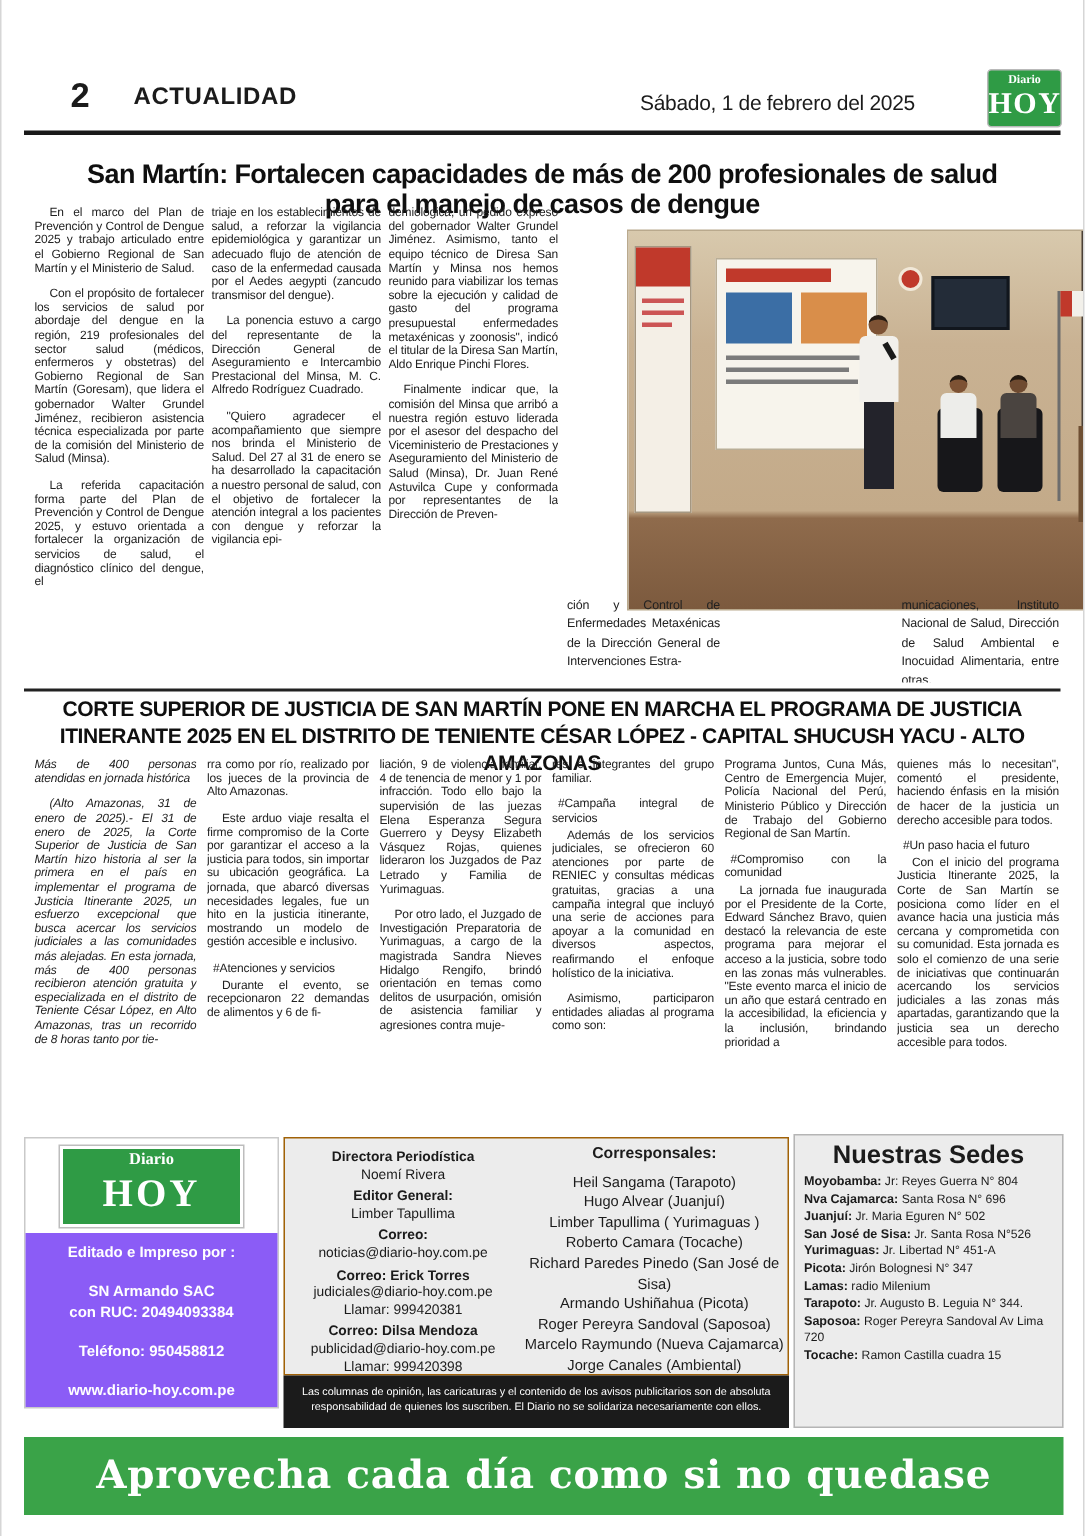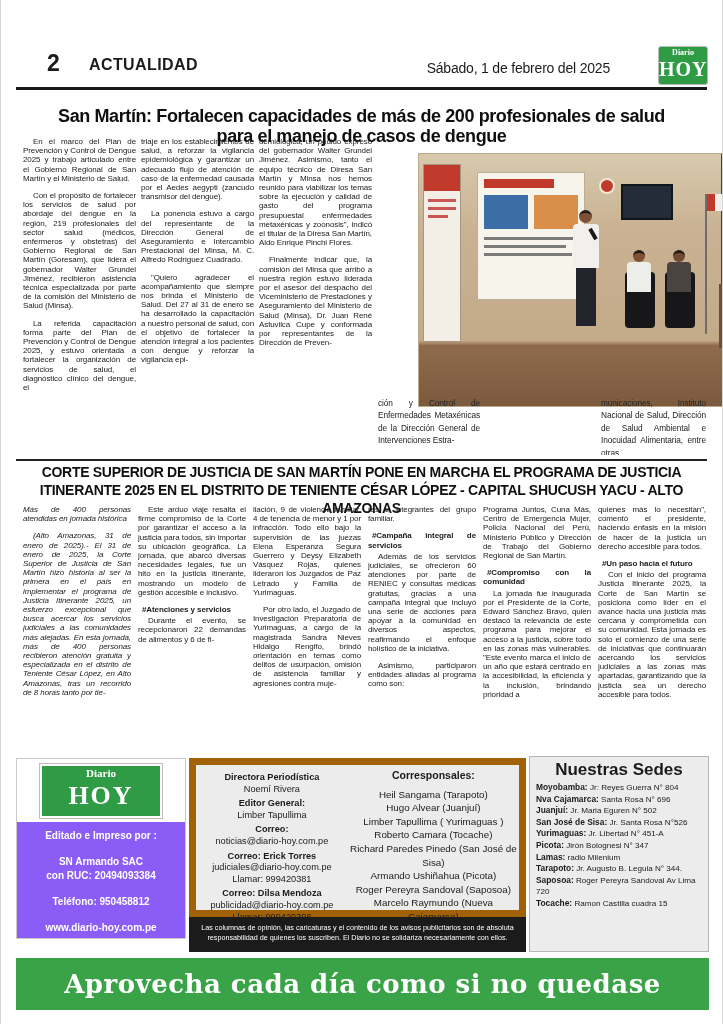--- a/index.html
+++ b/index.html
@@ -26,21 +26,21 @@
   h1.headline1 { position:absolute; left:24px; right:24px; top:92px; margin:15px;
     font-size:18px; line-height:19.5px; letter-spacing:-.4px; text-align:center; color:#0f0f0f; }
   h2.headline2 { position:absolute; left:20px; right:20px; top:463px; margin:0;
     font-size:14px; line-height:18px; letter-spacing:-.3px; text-align:center; color:#0f0f0f; }
   .mid-rule { position:absolute; left:15px; right:15px; top:459px; height:2px; background:#222; }
   
   .bodycol { position:absolute; overflow:hidden; font-size:8px; line-height:9.2px;
     text-align:justify; letter-spacing:-.1px; color:#222; }
   .bodycol p { margin:0 0 8px 0; text-indent:10px; }
   .bodycol p.cont { text-indent:0; }
-  .bodycol p.subhead { font-weight:bold; text-indent:4px; margin-bottom:2px; }
+  .bodycol p.subhead { font-weight:normal; text-indent:4px; margin-bottom:2px; }
   .c-a1-1 { left:22px;  top:137px; width:113px; height:322px; }
   .c-a1-2 { left:140px; top:137px; width:113px; height:322px; }
   .c-a1-3 { left:258px; top:137px; width:113px; height:322px; }
   .cap { position:absolute; top:397px; height:58px; overflow:hidden;
     font-size:8.3px; line-height:12.4px; text-align:justify; letter-spacing:-.1px; color:#222; }
   .cap-1 { left:377px; width:102px; }
   .cap-2 { left:486px; width:107px; }
   .cap-3 { left:600px; width:105px; }
   .c-a2-1 { left:22px;  top:505px; width:108px; height:252px;font-style:italic; }
   .c-a2-2 { left:137px; top:505px; width:108px; height:252px; }
@@ -84,21 +84,21 @@
   .logo-plate { margin:5px auto 0; width:122px; height:54px; background:#2f9b45;
     border:2px solid #fff; outline:1px solid #bdbdbd; text-align:center; color:#fff;
     font-family:"Liberation Serif", serif; }
   .logo-plate .l-top { display:block; font-size:11px; font-weight:bold; line-height:15px; }
   .logo-plate .l-main { display:block; font-size:26px; font-weight:bold; line-height:30px; letter-spacing:2px; }
   .pub-gray { position:absolute; left:0; right:0; top:63px; bottom:0; background:#8b5cf6;
     color:#fff; font-weight:bold; text-align:center; font-size:10px; line-height:12px; padding-top:8px; }
   .pub-gray div { margin-bottom:2px; }
   .pub-gray .gap { height:10px; }
   .box2 { position:absolute; left:188px; top:758px; width:337px; height:159px;
-    background:#ececec; border:7px solid #a16207; display:flex; }
+    background:#ececec; border:1px solid #a16207; display:flex; }
   .staff { width:47%; text-align:center; font-size:9.2px; line-height:11.6px; padding-top:4px; }
   .staff .lbl { font-weight:bold; margin-top:3px; }
   .corr { width:53%; text-align:center; font-size:9.8px; line-height:13.6px; padding-top:4px; }
   .corr .lbl { font-weight:bold; font-size:10.5px; margin-bottom:5px; }
   .disclaimer { position:absolute; left:188px; top:917px; width:337px; height:35px;
     background:#1b1b1b; color:#fff; font-size:7.2px; line-height:10px; text-align:center;
     padding:6px 10px; }
   .box3 { position:absolute; left:528px; top:756px; width:180px; height:196px;
     background:#ececec; border:1px solid #b5b5b5; padding:4px 6px; }
   .box3 .sed-title { text-align:center; font-size:17px; line-height:17px; font-weight:bold; margin-bottom:4px; }
@@ -178,20 +178,21 @@
 
   <div class="mid-rule"></div>
 
   <h2 class="headline2">CORTE SUPERIOR DE JUSTICIA DE SAN MARTÍN PONE EN MARCHA EL PROGRAMA DE JUSTICIA ITINERANTE 2025 EN EL DISTRITO DE TENIENTE CÉSAR LÓPEZ - CAPITAL SHUCUSH YACU - ALTO AMAZONAS</h2>
 
   <div class="bodycol c-a2-1">
     <p class="cont">Más de 400 personas atendidas en jornada histórica</p>
     <p>(Alto Amazonas, 31 de enero de 2025).- El 31 de enero de 2025, la Corte Superior de Justicia de San Martín hizo historia al ser la primera en el país en implementar el programa de Justicia Itinerante 2025, un esfuerzo excepcional que busca acercar los servicios judiciales a las comunidades más alejadas. En esta jornada, más de 400 personas recibieron atención gratuita y especializada en el distrito de Teniente César López, en Alto Amazonas, tras un recorrido de 8 horas tanto por tie-</p>
   </div>
   <div class="bodycol c-a2-2">
+    <p class="cont">rra como por río, realizado por los jueces de la provincia de Alto Amazonas.</p>
     <p>Este arduo viaje resalta el firme compromiso de la Corte por garantizar el acceso a la justicia para todos, sin importar su ubicación geográfica. La jornada, que abarcó diversas necesidades legales, fue un hito en la justicia itinerante, mostrando un modelo de gestión accesible e inclusivo.</p>
     <p class="subhead">#Atenciones y servicios</p>
     <p>Durante el evento, se recepcionaron 22 demandas de alimentos y 6 de fi-</p>
   </div>
   <div class="bodycol c-a2-3">
     <p class="cont">liación, 9 de violencia familiar, 4 de tenencia de menor y 1 por infracción. Todo ello bajo la supervisión de las juezas Elena Esperanza Segura Guerrero y Deysy Elizabeth Vásquez Rojas, quienes lideraron los Juzgados de Paz Letrado y Familia de Yurimaguas.</p>
     <p>Por otro lado, el Juzgado de Investigación Preparatoria de Yurimaguas, a cargo de la magistrada Sandra Nieves Hidalgo Rengifo, brindó orientación en temas como delitos de usurpación, omisión de asistencia familiar y agresiones contra muje-</p>
   </div>
   <div class="bodycol c-a2-4">
     <p class="cont">res e integrantes del grupo familiar.</p>

